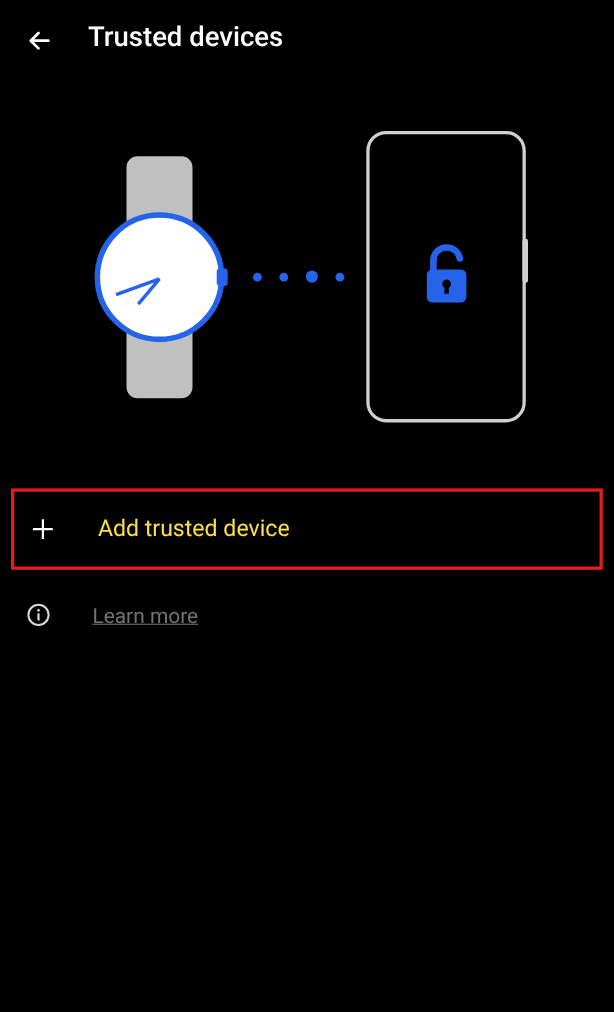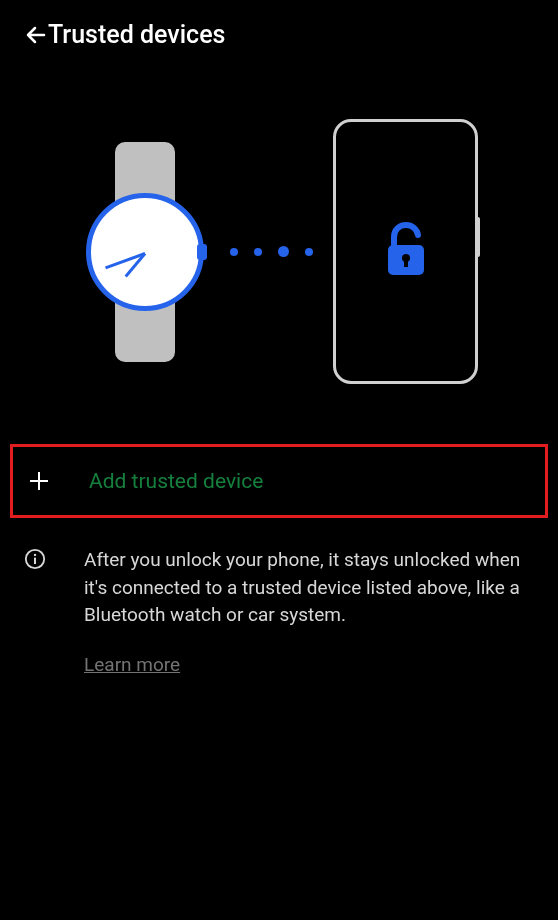--- a/index.html
+++ b/index.html
@@ -10,22 +10,23 @@
     body {
       width: 558px;
       height: 920px;
       background: #000000;
       font-family: -apple-system, BlinkMacSystemFont, 'Segoe UI', Roboto, sans-serif;
       color: #ffffff;
       overflow: hidden;
     }
     .header {
       display: flex;
-      align-items: center;
+      align-items: flex-end;
       padding: 20px 24px;
+      gap: 32px;
     }
     .back-arrow {
       width: 24px;
       height: 24px;
       display: flex;
       align-items: center;
       justify-content: center;
       cursor: pointer;
     }
     .page-title {
@@ -153,21 +154,21 @@
     }
     .plus-icon {
       width: 24px;
       height: 24px;
       display: flex;
       align-items: center;
       justify-content: center;
     }
     .add-device-label {
       font-size: 21px;
-      color: #15803d;
+      color: #fde047;
     }
     .info-section {
       display: flex;
       padding: 28px 24px 0 24px;
       gap: 38px;
     }
     .info-icon {
       width: 22px;
       height: 22px;
       flex-shrink: 0;
@@ -240,16 +241,15 @@
 
 <div class="info-section">
   <div class="info-icon">
     <svg width="22" height="22" viewBox="0 0 24 24" fill="none">
       <circle cx="12" cy="12" r="10" stroke="#d7d7d7" stroke-width="2"></circle>
       <circle cx="12" cy="7.5" r="1.3" fill="#d7d7d7"></circle>
       <rect x="10.9" y="10.5" width="2.2" height="7" fill="#d7d7d7"></rect>
     </svg>
   </div>
   <div class="info-text">
-    <p>After you unlock your phone, it stays unlocked when it's connected to a trusted device listed above, like a Bluetooth watch or car system.</p>
     <a class="learn-more">Learn more</a>
   </div>
 </div>
 
 </body></html>

